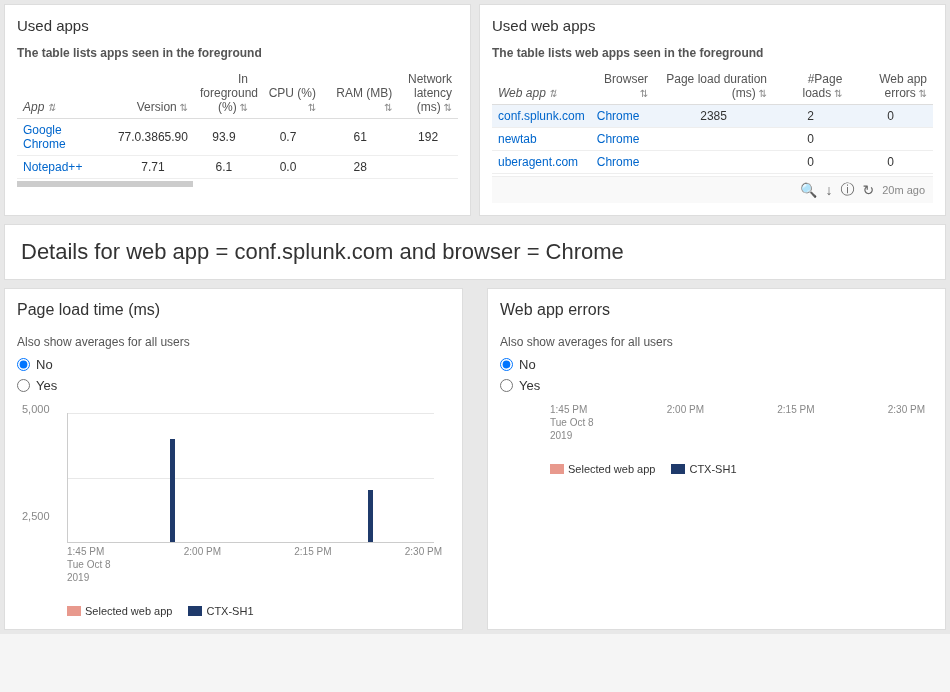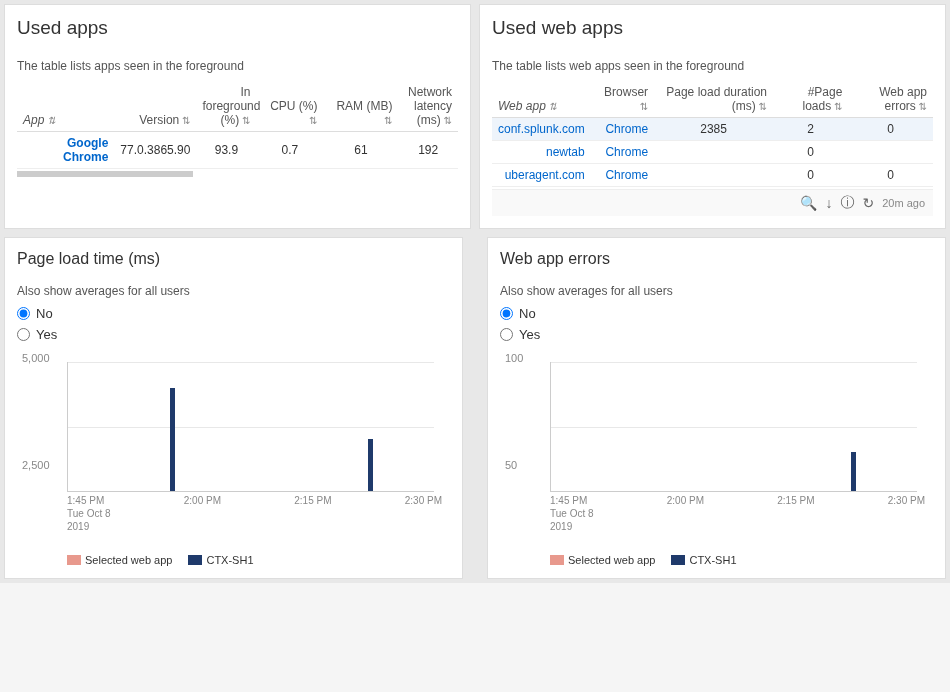--- a/index.html
+++ b/index.html
@@ -18,28 +18,28 @@
       gap: 0;
       background: #e8e8e8;
     }
     .panel {
       background: #fff;
       margin: 4px;
       padding: 12px;
       border: 1px solid #ddd;
     }
     .panel-title {
-      font-size: 19px;
+      font-size: 15px;
       font-weight: normal;
       color: #333;
-      margin-bottom: 20px;
+      margin-bottom: 12px;
     }
     .panel-subtitle {
       font-size: 12px;
-      font-weight: normal;
+      font-weight: bold;
       color: #555;
       margin-bottom: 8px;
     }
     .details-panel {
       grid-column: 1 / 3;
       background: #fff;
       margin: 4px;
       padding: 14px 16px;
       border: 1px solid #ddd;
     }
@@ -86,22 +86,22 @@
       vertical-align: bottom;
       font-size: 12px;
     }
     th.left { text-align: left; font-style: italic; }
     td {
       text-align: center;
       padding: 4px 6px;
       border-bottom: 1px solid #eee;
       vertical-align: middle;
     }
-    td.left { text-align: right; }
-    td a, td.link { color: #0066cc; text-decoration: none; font-weight: bold; }
+    td.left { text-align: left; }
+    td a, td.link { color: #0066cc; text-decoration: none; }
     .sort-arrows::after { content: " ⇅"; font-size: 10px; color: #888; }
     .scrollbar-hint {
       height: 6px;
       background: linear-gradient(to right, #ccc 40%, transparent 40%);
       margin-top: 2px;
     }
     
     .radio-group { margin: 6px 0 10px 0; }
     .radio-item {
       display: flex;
@@ -123,20 +123,21 @@
     .y-labels {
       position: absolute;
       left: -45px;
       top: 0;
       bottom: 0;
       display: flex;
       flex-direction: column;
       justify-content: space-between;
       font-size: 11px;
       color: #888;
+      align-items: center;
     }
     .chart-wrapper {
       position: relative;
       margin-left: 50px;
       margin-right: 8px;
     }
     .x-labels {
       display: flex;
       justify-content: space-between;
       font-size: 10px;
@@ -212,20 +213,28 @@
         </tr>
       </thead>
       <tbody>
         <tr>
           <td class="left link" style="color:#0066cc">Google Chrome</td>
           <td>77.0.3865.90</td>
           <td>93.9</td>
           <td>0.7</td>
           <td>61</td>
           <td>192</td>
+        </tr>
+        <tr>
+          <td class="left link" style="color:#0066cc">Notepad++</td>
+          <td>7.71</td>
+          <td>6.1</td>
+          <td>0.0</td>
+          <td>28</td>
+          <td></td>
         </tr>
       </tbody>
     </table>
     <div class="scrollbar-hint"></div>
   </div>
 
   <div class="panel">
     <div class="panel-title">Used web apps</div>
     <div class="panel-subtitle">The table lists web apps seen in the foreground</div>
     <table>
@@ -264,20 +273,23 @@
     </table>
     <div class="panel-toolbar">
       <span class="toolbar-icon">🔍</span>
       <span class="toolbar-icon">↓</span>
       <span class="toolbar-icon">ⓘ</span>
       <span class="toolbar-icon">↻</span>
       <span>20m ago</span>
     </div>
   </div>
 
+  <div class="details-panel">
+    <div class="details-title">Details for web app = conf.splunk.com and browser = Chrome</div>
+  </div>
 
   <div class="bottom-panels">
 
     <div class="bottom-panel">
       <div class="bottom-panel-title">Page load time (ms)</div>
       <div class="bottom-panel-subtitle">Also show averages for all users</div>
       <div class="radio-group">
         <label class="radio-item">
           <input type="radio" name="pageload_avg" checked="" style="">
           <span>No</span>
@@ -329,33 +341,20 @@
         <label class="radio-item">
           <input type="radio" name="errors_avg" checked="" style="">
           <span>No</span>
         </label>
         <label class="radio-item">
           <input type="radio" name="errors_avg" style="">
           <span>Yes</span>
         </label>
       </div>
       <div class="chart-wrapper">
-        <div style="display:flex; align-items:stretch;">
-          <div class="y-labels">
-            <span>100</span>
-            <span>50</span>
-            <span></span>
-          </div>
-          <div class="chart-area" style="flex:1; position:relative; height:130px;">
-            <div class="chart-grid-line" style="top:0%;"></div>
-            <div class="chart-grid-line" style="top:50%;"></div>
-
-            <div class="chart-bar" style="left:82%; height:30%; width:5px; background:#1f3a6b;"></div>
-          </div>
-        </div>
         <div class="x-labels">
           <div class="x-label">1:45 PM<br>Tue Oct 8<br>2019</div>
           <div class="x-label">2:00 PM</div>
           <div class="x-label">2:15 PM</div>
           <div class="x-label">2:30 PM</div>
         </div>
         <div class="legend">
           <div class="legend-item">
             <span class="legend-swatch" style="background:#e8998d;"></span>
             <span>Selected web app</span>

